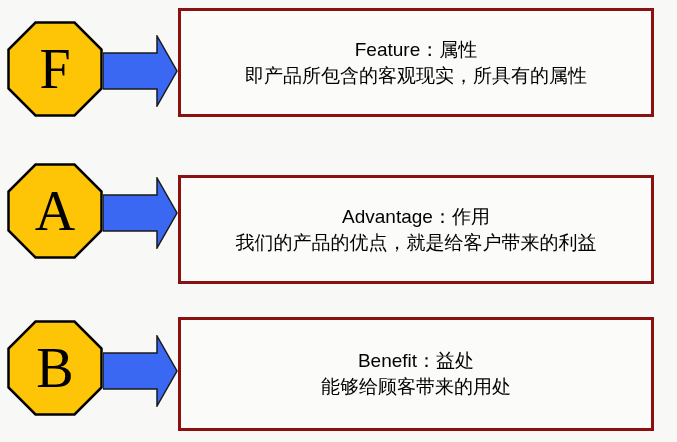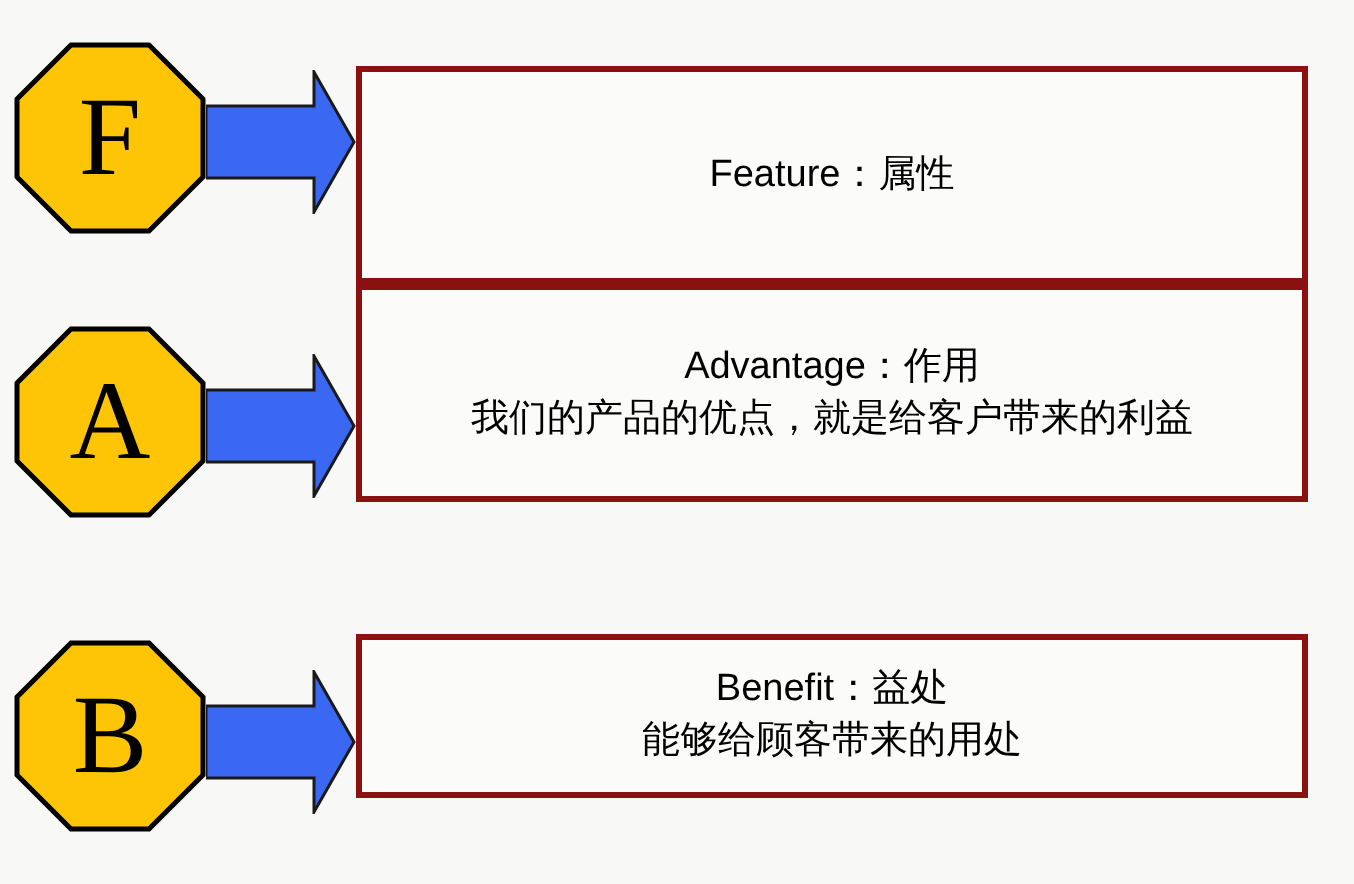--- a/index.html
+++ b/index.html
@@ -24,38 +24,39 @@
     box-sizing: border-box;
     border: 3px solid #8b1010;
     background: #fbfbfa;
     display: flex; flex-direction: column;
     align-items: center; justify-content: center;
     text-align: center; color: #000;
     font-size: 19px; line-height: 26px;
   }
   .oct0 { top: 21px; }  .oct1 { top: 163px; } .oct2 { top: 320px; }
   .arr0 { top: 35px; }  .arr1 { top: 177px; } .arr2 { top: 335px; }
-  .box0 { top: 8px;   height: 109px; margin-top: 25px; }
-  .box1 { top: 142px; height: 109px; }
-  .box2 { top: 317px; height: 82px; }
+  .box0 { top: 8px;   height: 109px; }
+  .box1 { top: 175px; height: 109px; }
+  .box2 { top: 317px; height: 114px; }
 </style>
 </head>
 <body>
 
 <div class="canvas">
 
   <svg class="octagon oct0" viewBox="0 0 96 96" width="96" height="96">
     <polygon points="28.5,1.5 67.5,1.5 94.5,28.5 94.5,67.5 67.5,94.5 28.5,94.5 1.5,67.5 1.5,28.5" stroke="#000000" stroke-width="2.5" fill="#fec506"></polygon>
   </svg>
   <div class="letter oct0">F</div>
   <svg class="arrow arr0" viewBox="0 0 75 72" width="75" height="72">
     <polygon points="0,18 54,18 54,1 74,36 54,71 54,54 0,54" stroke="#1a1a1a" stroke-width="1.5" fill="#3b68f3"></polygon>
   </svg>
   <div class="dbox box0">
     <div>Feature：属性</div>
+    <div>即产品所包含的客观现实，所具有的属性</div>
   </div>
 
   <svg class="octagon oct1" viewBox="0 0 96 96" width="96" height="96">
     <polygon points="28.5,1.5 67.5,1.5 94.5,28.5 94.5,67.5 67.5,94.5 28.5,94.5 1.5,67.5 1.5,28.5" stroke="#000000" stroke-width="2.5" fill="#fec506"></polygon>
   </svg>
   <div class="letter oct1">A</div>
   <svg class="arrow arr1" viewBox="0 0 75 72" width="75" height="72">
     <polygon points="0,18 54,18 54,1 74,36 54,71 54,54 0,54" stroke="#1a1a1a" stroke-width="1.5" fill="#3b68f3"></polygon>
   </svg>
   <div class="dbox box1">

